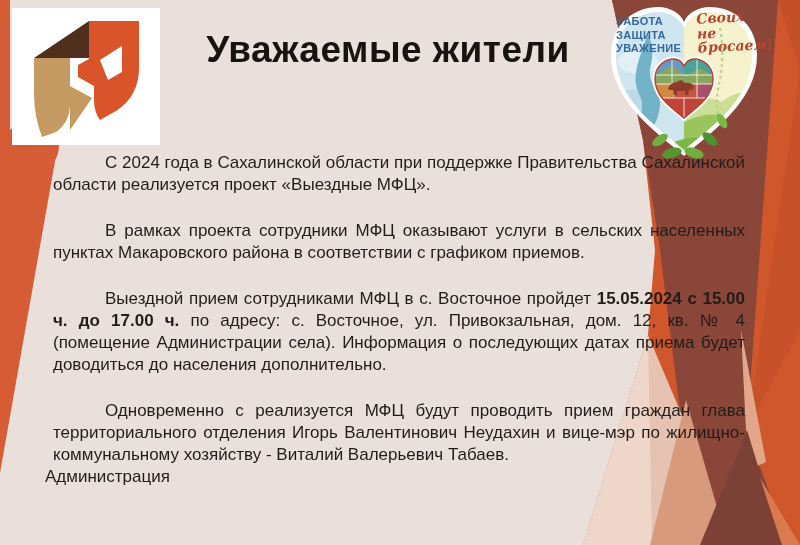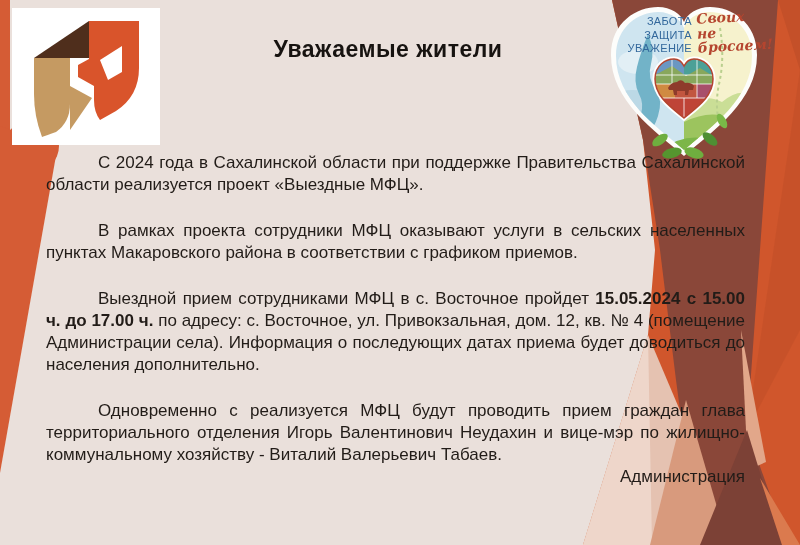--- a/index.html
+++ b/index.html
@@ -3,38 +3,38 @@
 <meta charset="utf-8">
 <style>
   html,body{margin:0;padding:0;}
   body{font-family:"Liberation Sans","DejaVu Sans",sans-serif;}
   .page{position:relative;width:800px;height:545px;overflow:hidden;background:#eae0db;}
   .bg{position:absolute;left:0;top:0;z-index:0;}
   
   .logo{position:absolute;left:12px;top:8px;width:148px;height:137px;background:#ffffff;z-index:2;}
   
   .title{position:absolute;left:168px;top:26px;width:440px;text-align:center;z-index:3;
-         font-weight:bold;font-size:23px;line-height:47px;color:#171310;letter-spacing:.5px;}
+         font-weight:bold;font-size:37px;line-height:47px;color:#171310;letter-spacing:.5px;}
   
   .badge{position:absolute;left:602px;top:0px;width:164px;height:172px;z-index:4;}
   .badge svg{position:absolute;left:0;top:0;}
   .badge-values{position:absolute;left:14px;top:15px;width:76px;z-index:5;
-                color:#33689c;font-weight:normal;font-size:11px;line-height:13.5px;
-                text-align:right;white-space:pre-line;letter-spacing:.3px;}
+                color:#33689c;font-weight:bold;font-size:11px;line-height:13.5px;
+                text-align:left;white-space:pre-line;letter-spacing:.3px;}
   .badge-slogan{position:absolute;left:95px;top:10px;width:64px;z-index:5;
                 color:#b5452f;font-family:"DejaVu Serif","Liberation Serif",serif;
                 font-style:italic;font-weight:bold;font-size:14px;line-height:14.5px;
                 white-space:pre-line;transform:rotate(-3deg);}
   
   .content{position:absolute;left:45px;top:152px;width:700px;z-index:3;
            font-size:17px;line-height:22px;color:#221c18;}
-  .content p{margin:0 0 24px 1px;text-indent:52px;text-align:justify;}
+  .content p{margin:0 0 24px 8px;text-indent:52px;text-align:justify;}
   .content p.tight{margin-bottom:0;}
   .content p.lastline{margin:0;text-align:left;}
-  .content p.signature{margin:0;text-indent:0;text-align:right;}
+  .content p.signature{margin:0;text-indent:0;}
   .b{font-weight:bold;}
 </style>
 </head>
 <body>
 
 <div class="page">
 
   <svg class="bg" width="800" height="545" viewBox="0 0 800 545">
     <rect width="800" height="545" fill="#eae0db"></rect>
 

